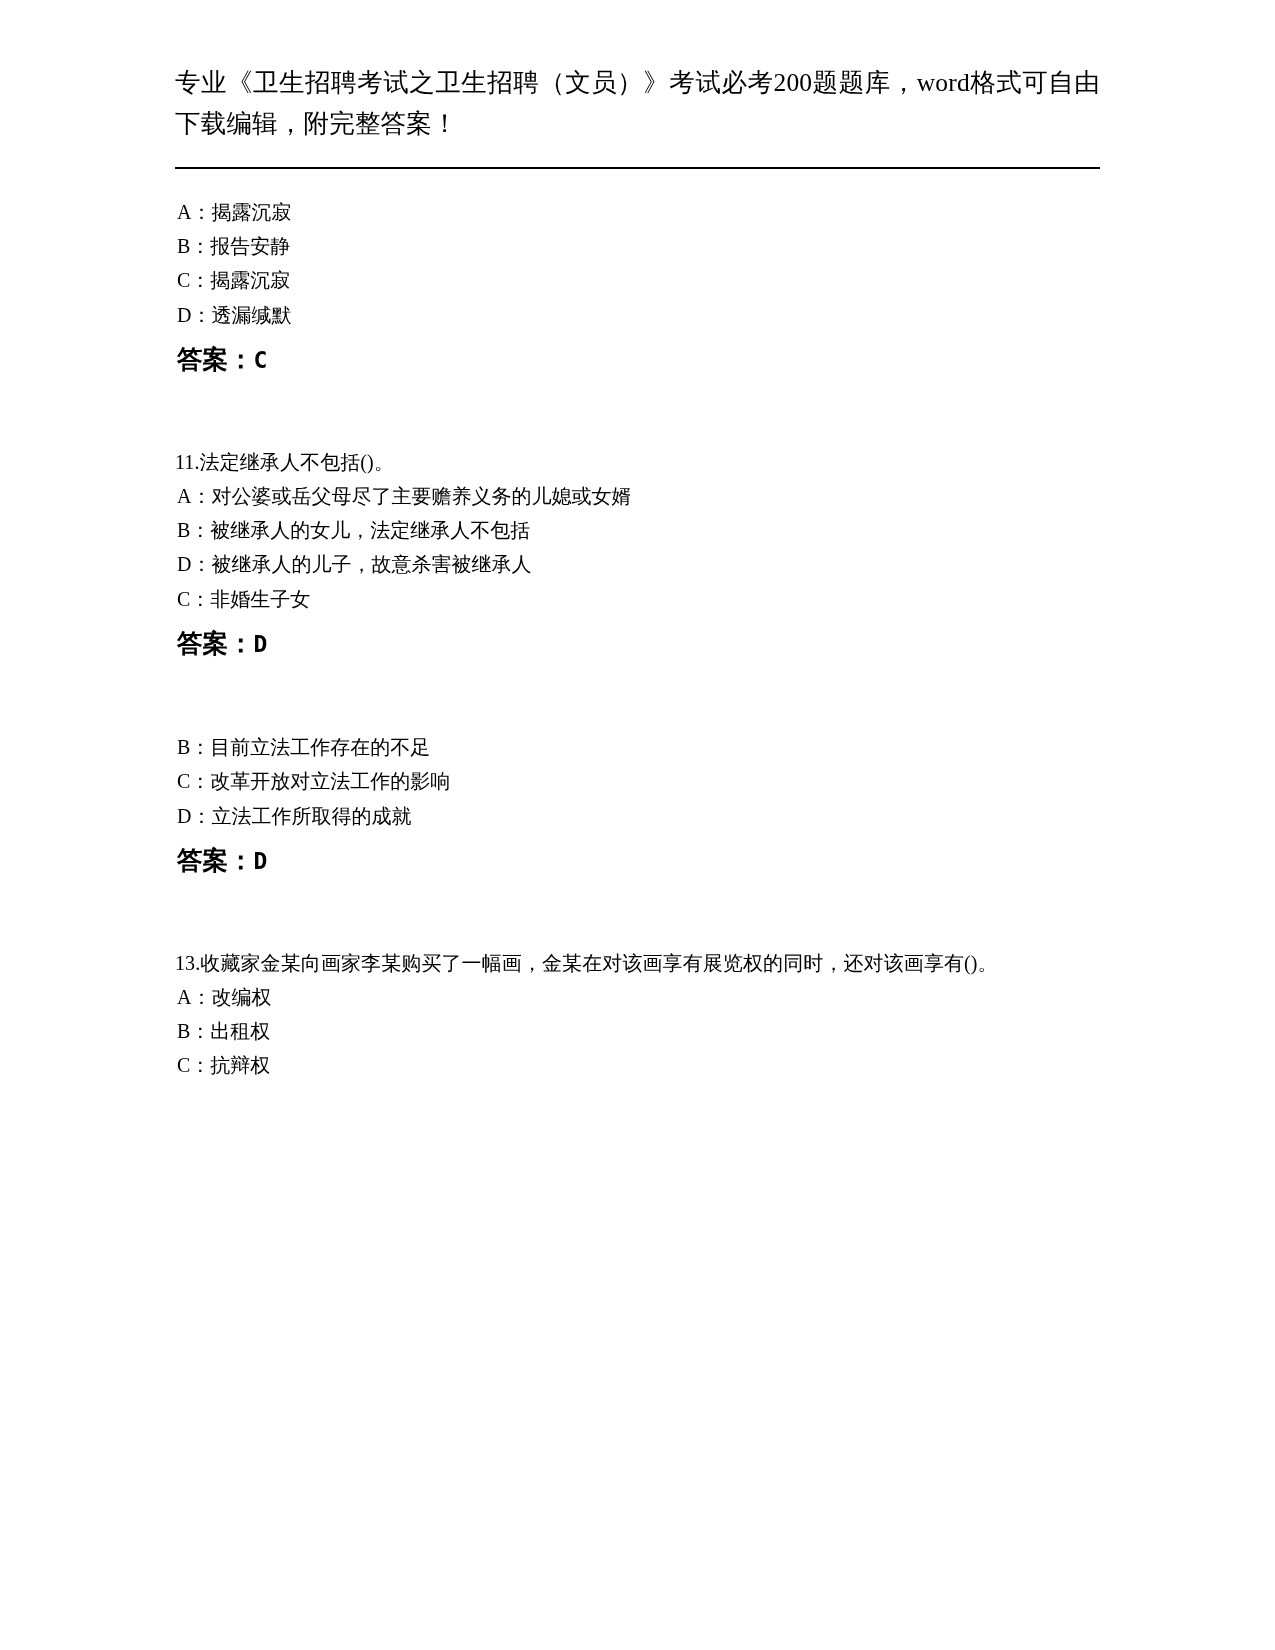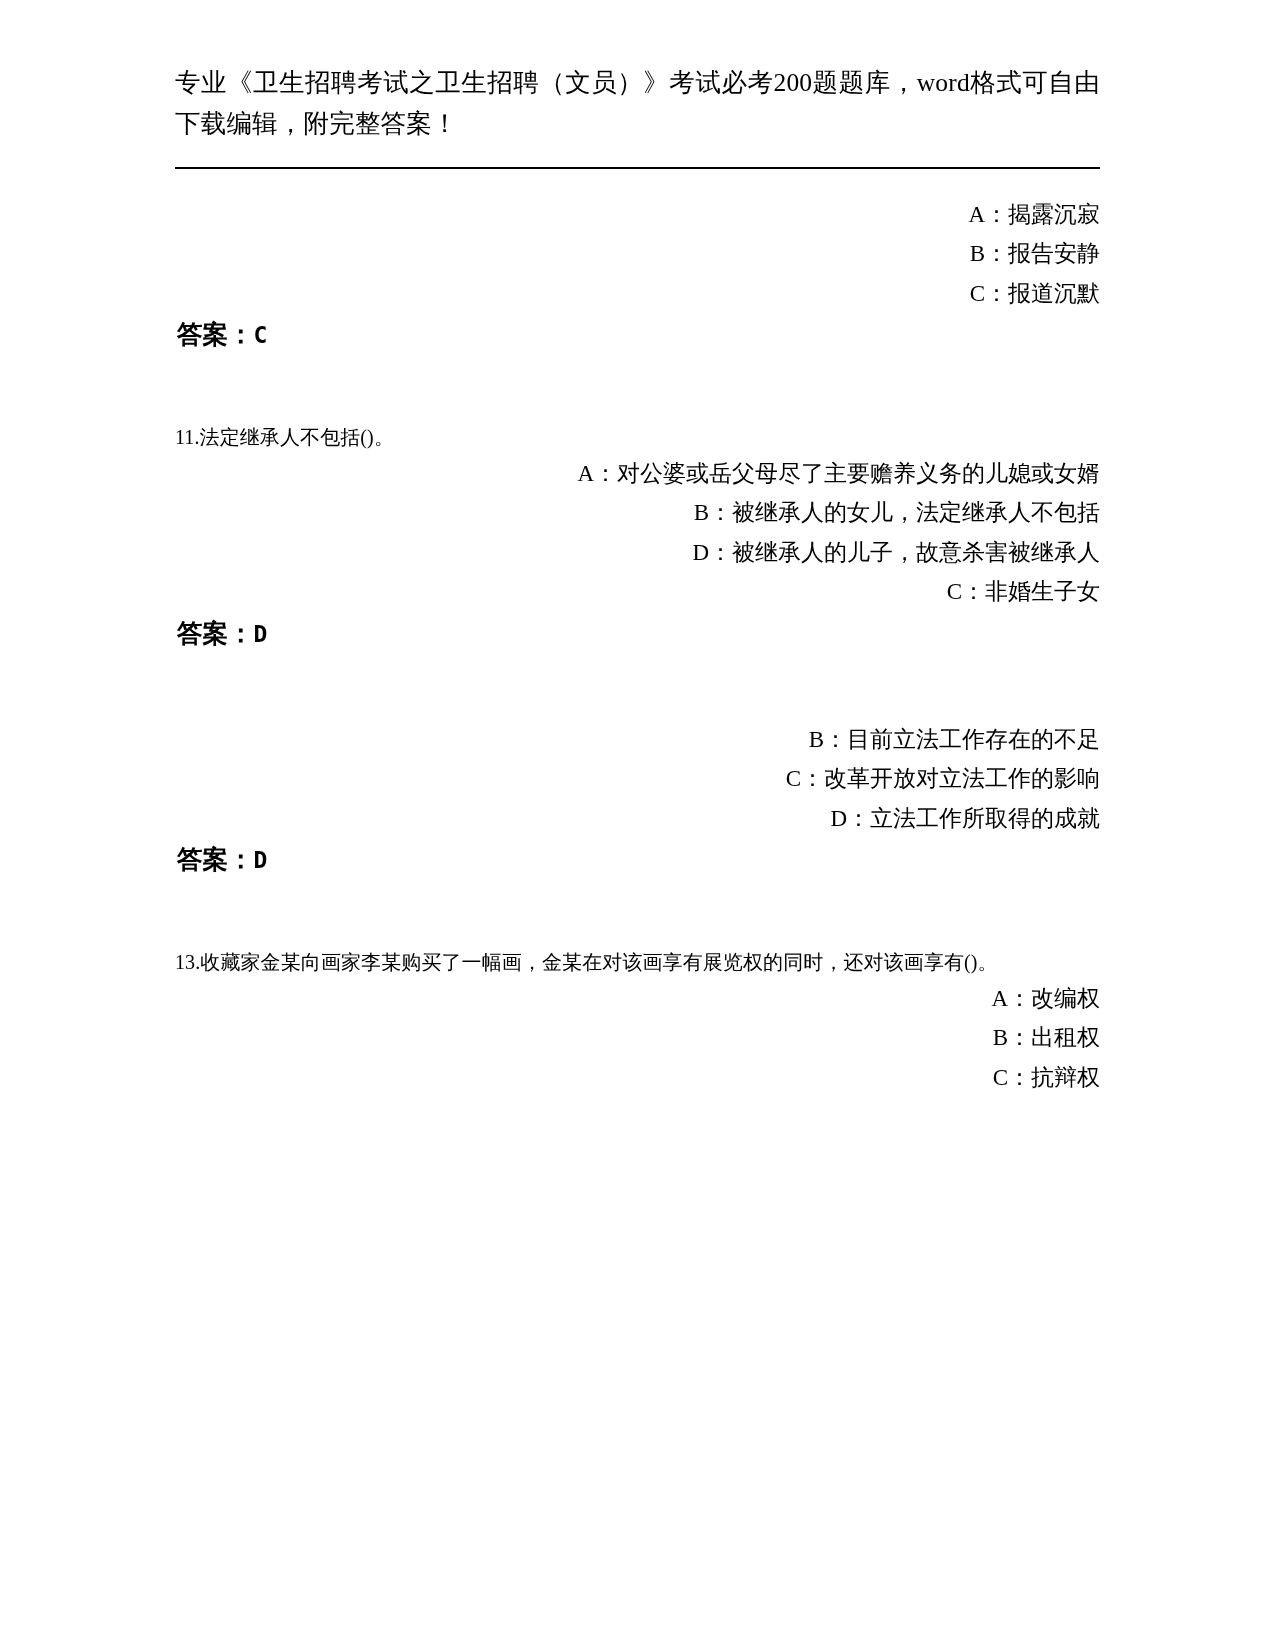--- a/index.html
+++ b/index.html
@@ -36,31 +36,31 @@
     margin-top: 20px;
   }
   .qtext {
     font-size: 20px;
     line-height: 1.63;
     text-align: justify;
     letter-spacing: 0.1px;
     text-indent: 0;
   }
   .opt {
-    font-size: 23px;
+    font-size: 20px;
     line-height: 1.72;
     padding-left: 2px;
     white-space: pre-wrap;
-    text-align: right;
   }
   .ans {
     font-size: 25.5px;
     line-height: 1.72;
     font-weight: bold;
     padding-left: 2px;
+    margin-top: 6px;
   }
   .ans .letter {
     font-family: "DejaVu Sans Mono", monospace;
     font-weight: bold;
     font-size: 23px;
   }
   .gap-lg { height: 44px; }
   .spacer-top { height: 6px; }
 </style>
 </head>
@@ -69,21 +69,22 @@
 <div class="page">
 
   <div class="header-text">专业《卫生招聘考试之卫生招聘（文员）》考试必考200题题库，word格式可自由下载编辑，附完整答案！</div>
   <hr class="header-rule">
 
   <div class="spacer-top"></div>
 
   <div class="block">
     <div class="opt">A：揭露沉寂</div>
     <div class="opt">B：报告安静</div>
-    <div class="opt">C：报道沉默</div>
+    <div class="opt">C：揭露沉寂</div>
+    <div class="opt">D：透漏缄默</div>
     <div class="ans"><span>答案：</span><span class="letter">C</span></div>
   </div>
 
   <div class="gap-lg"></div>
 
   <div class="block">
     <div class="qtext">11.法定继承人不包括()。</div>
     <div class="opt">A：对公婆或岳父母尽了主要赡养义务的儿媳或女婿</div>
     <div class="opt">B：被继承人的女儿，法定继承人不包括</div>
     <div class="opt">D：被继承人的儿子，故意杀害被继承人</div>

